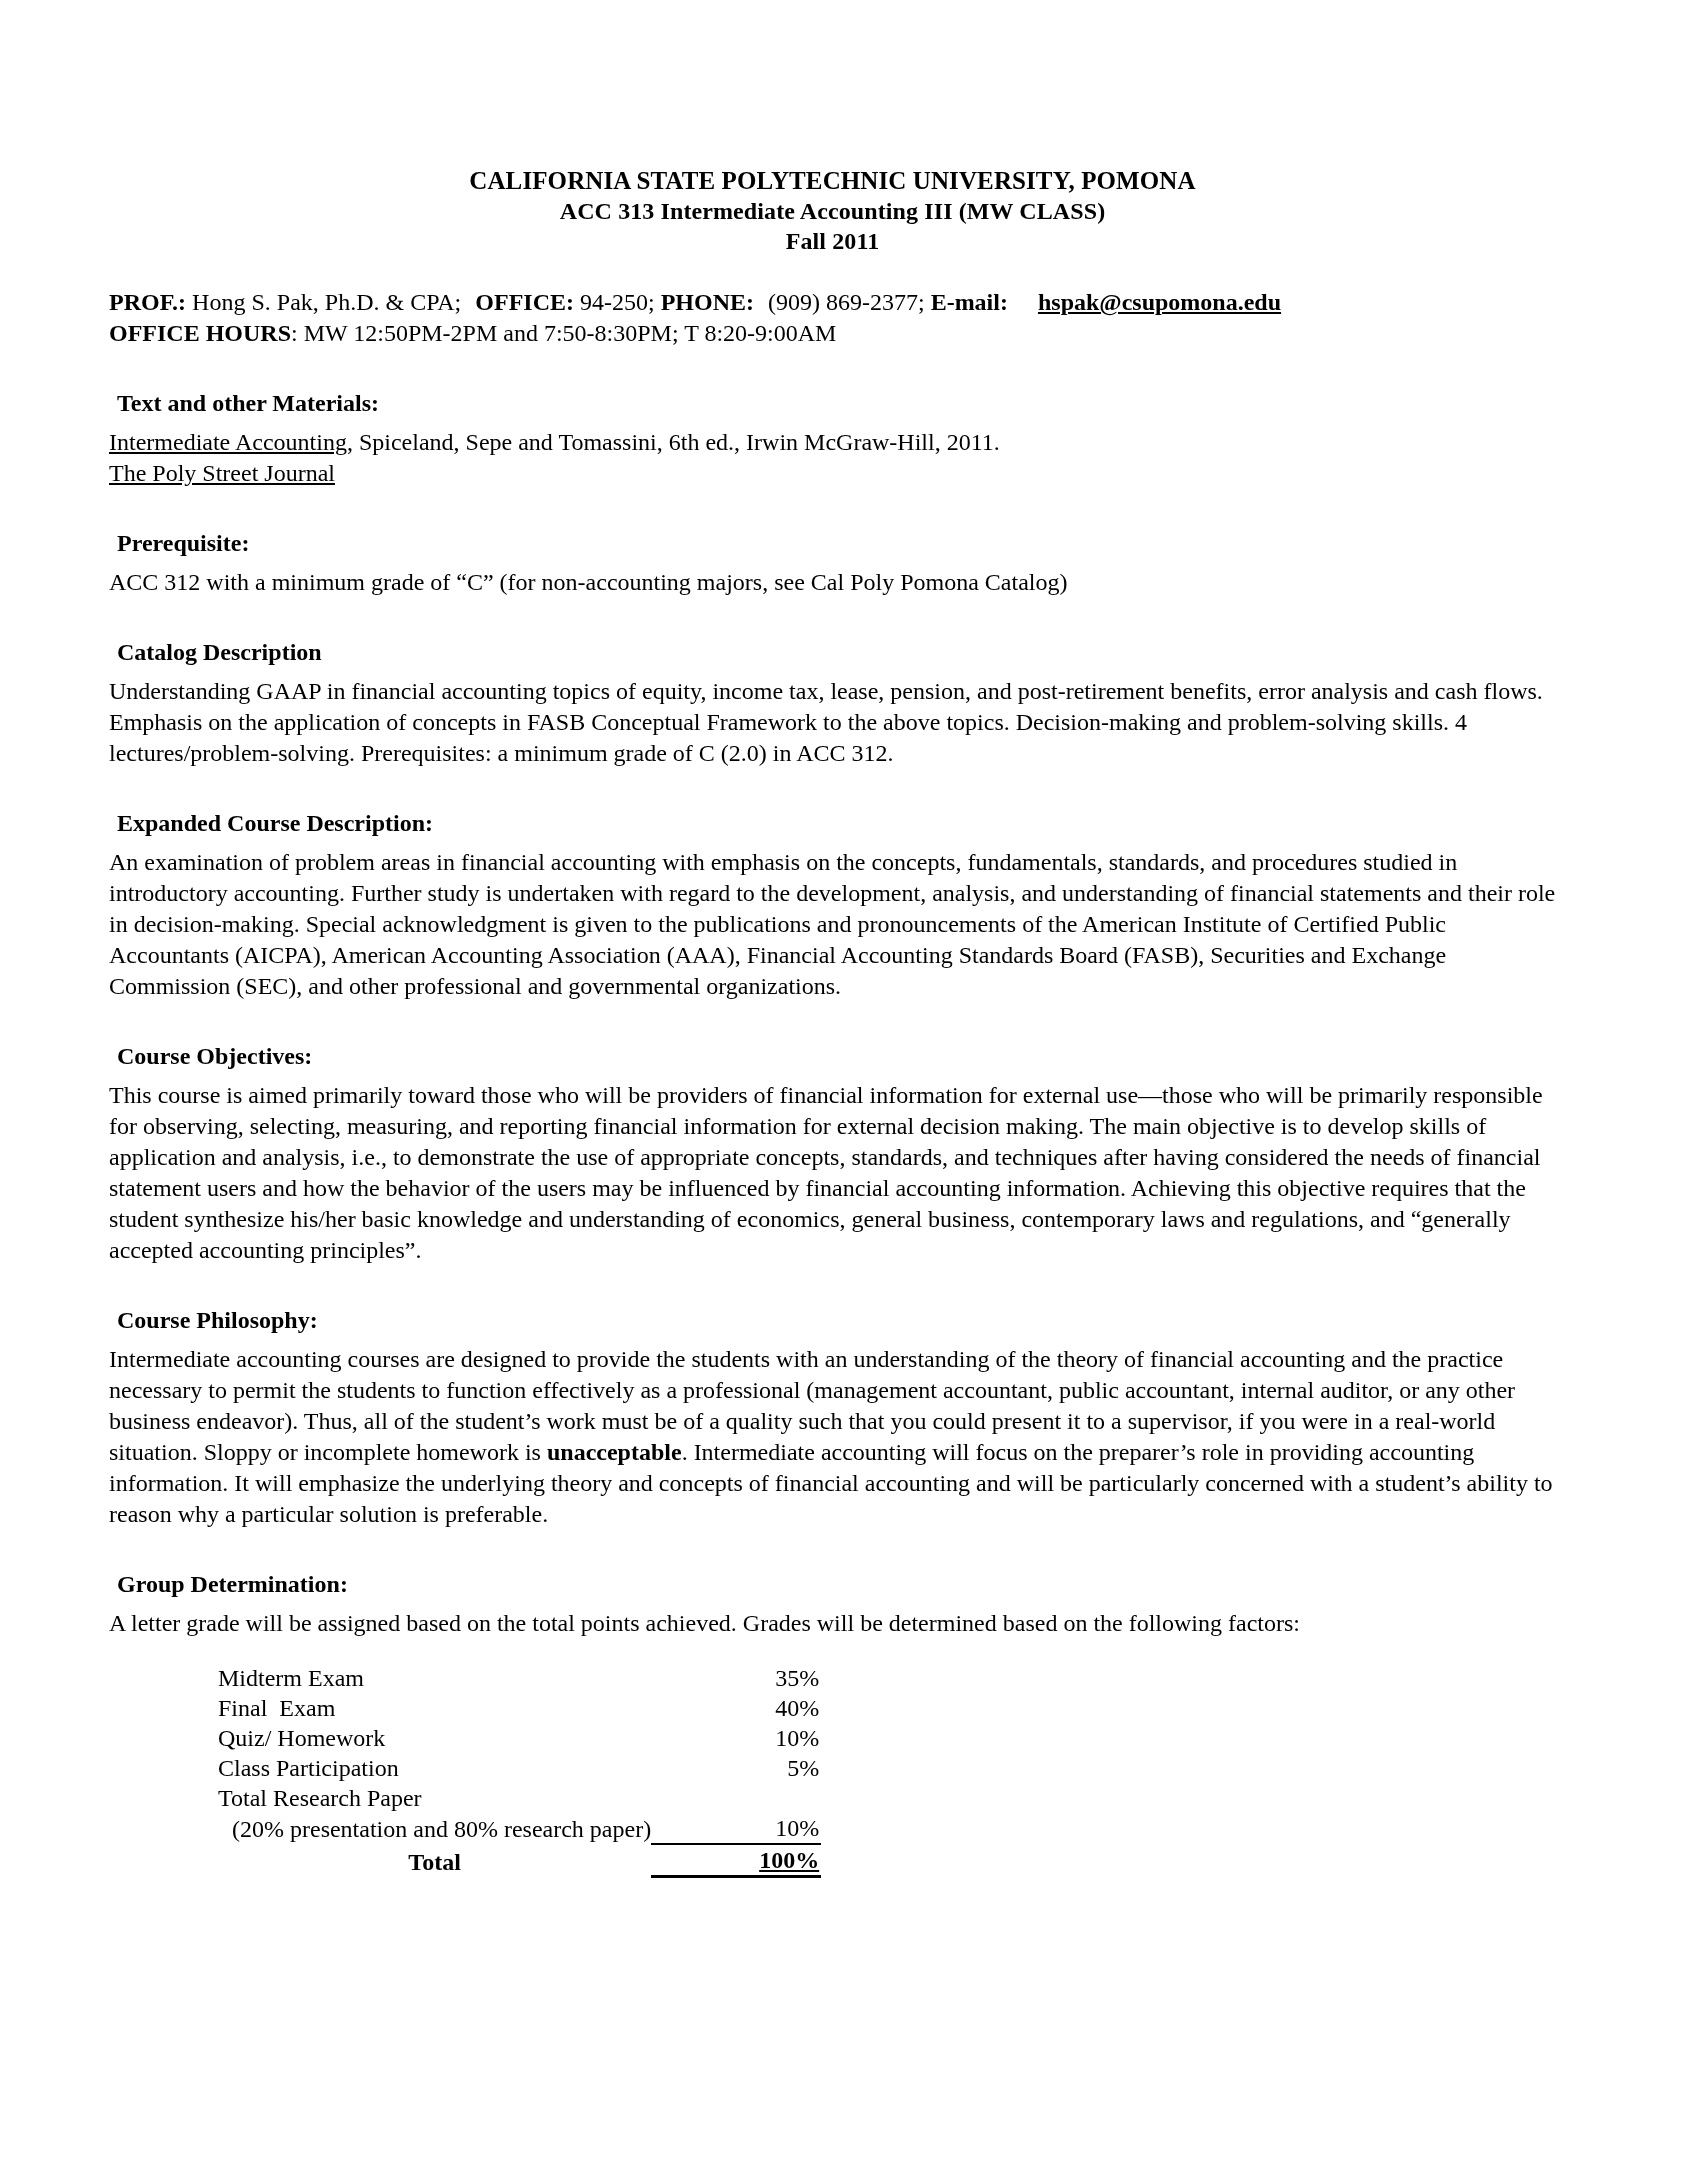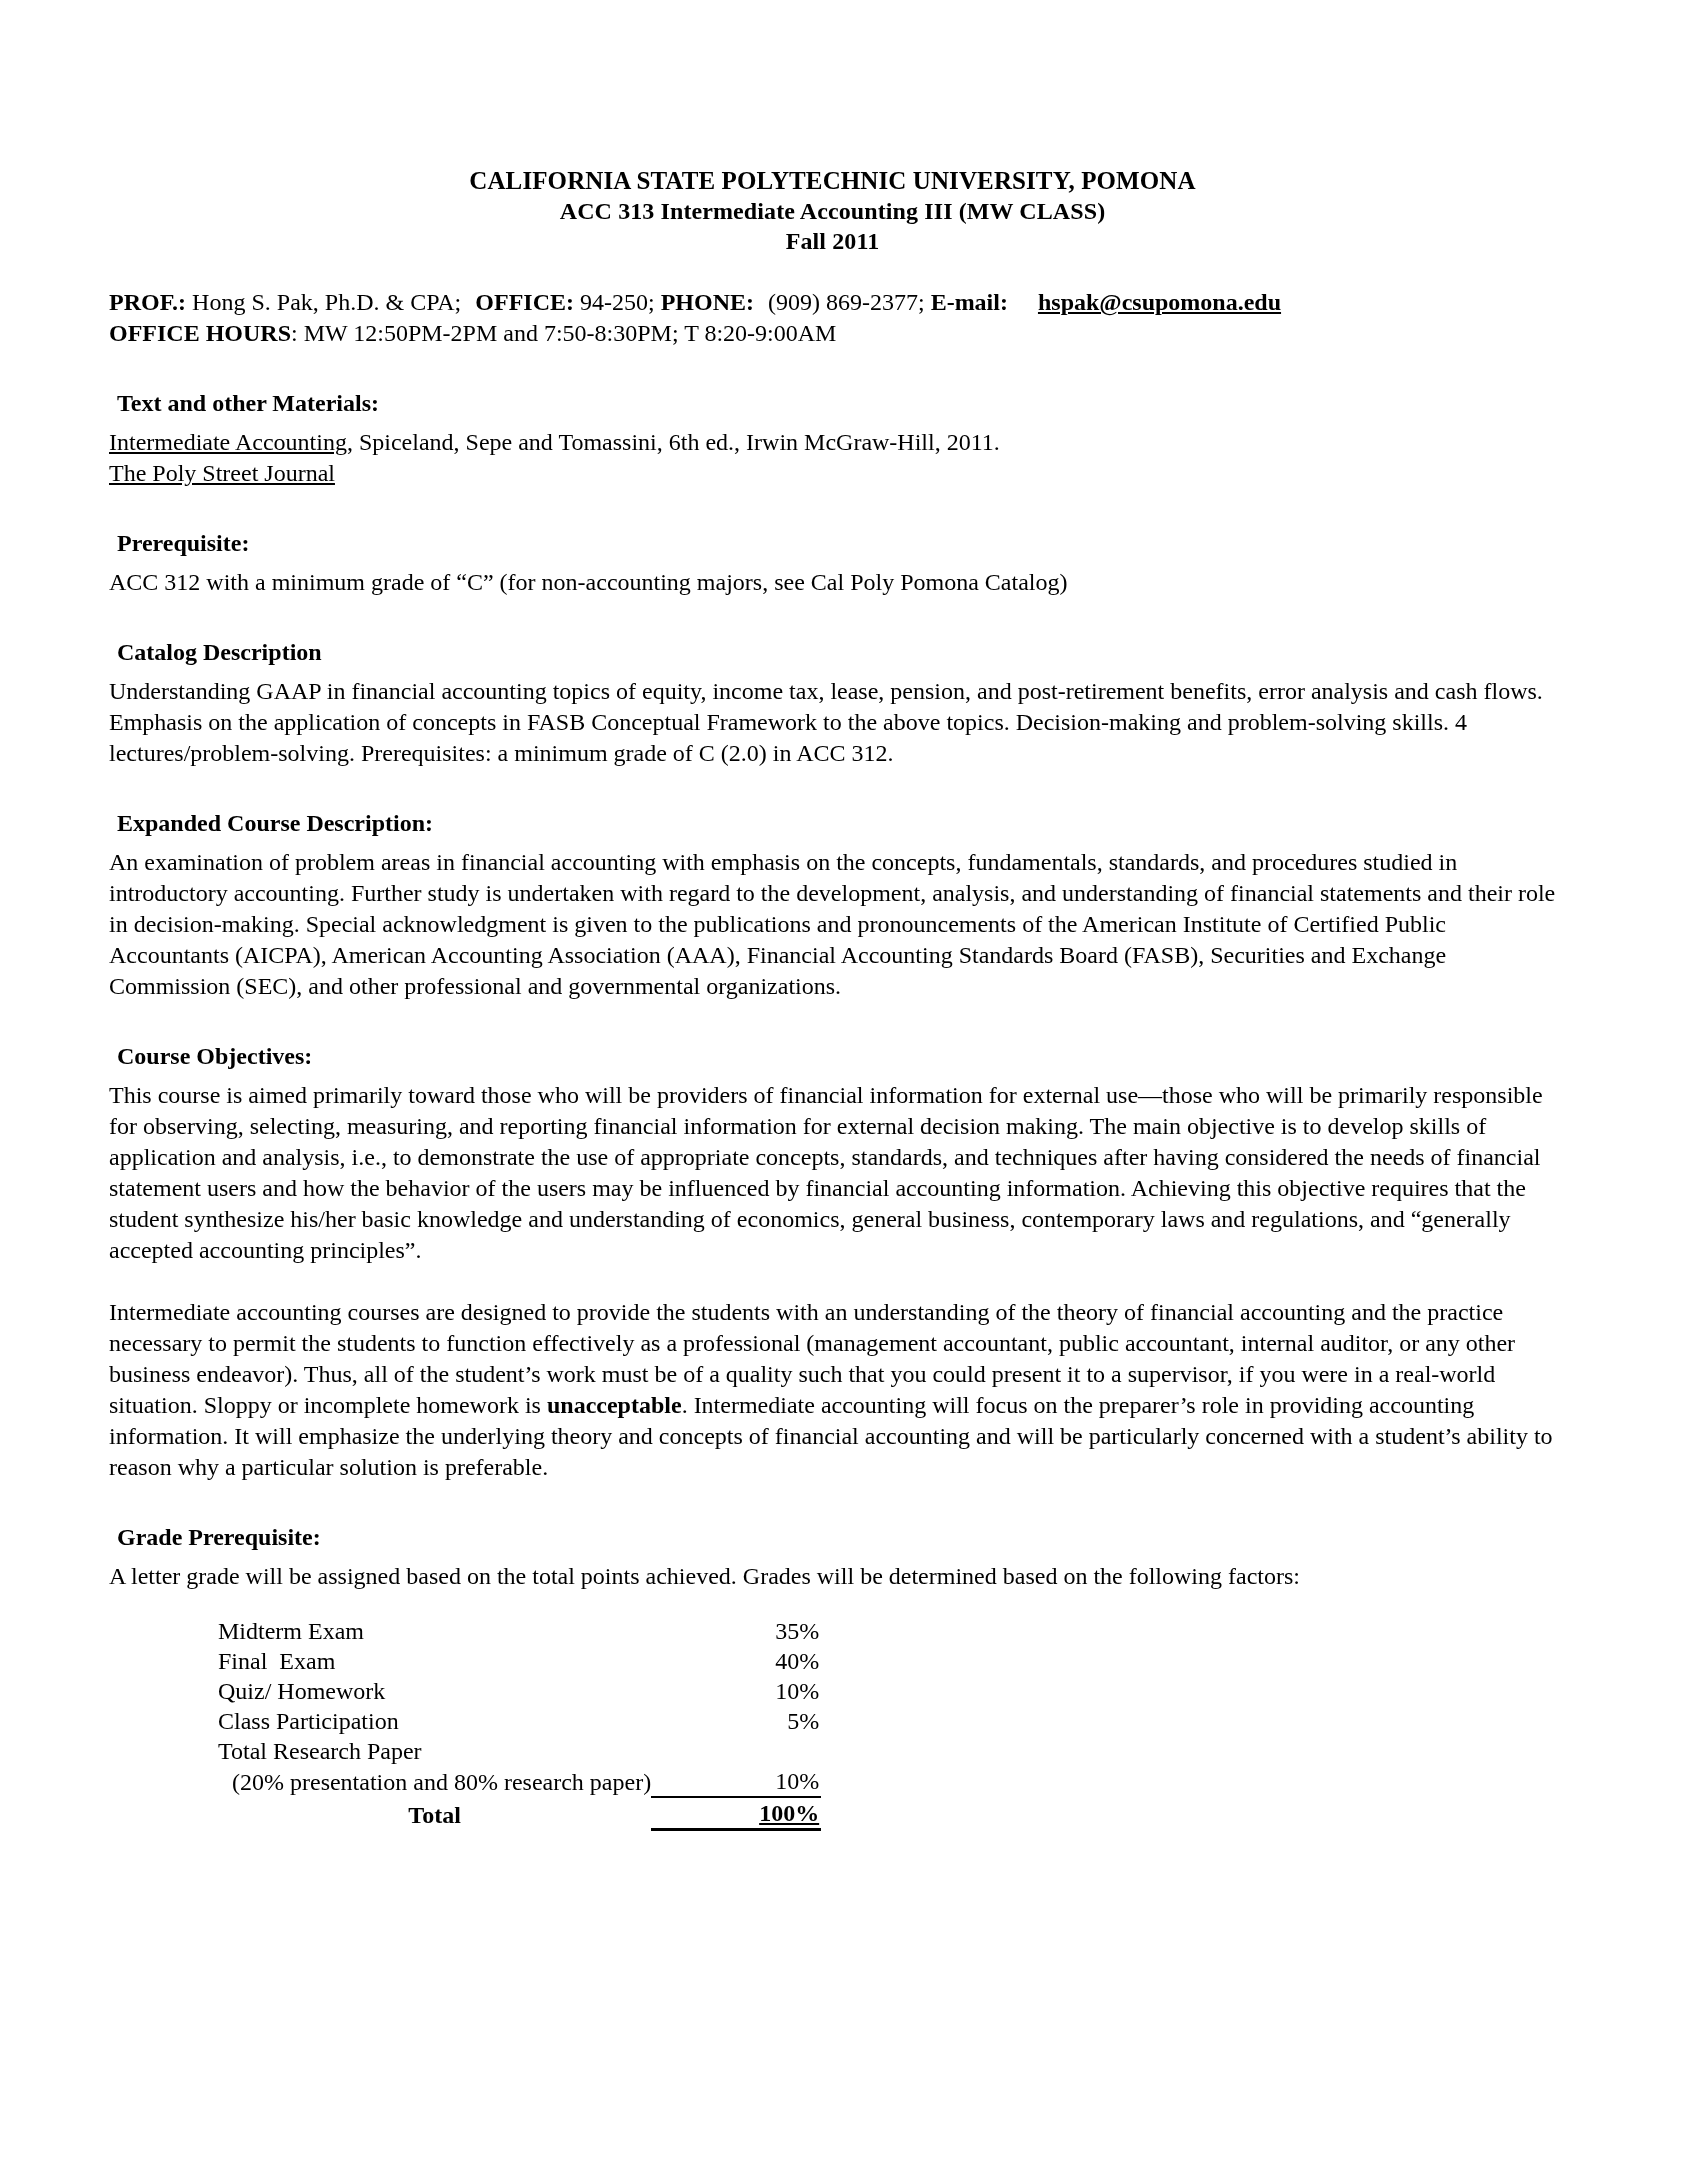--- a/index.html
+++ b/index.html
@@ -160,25 +160,26 @@
     <div class="sec-head">Expanded Course Description:</div>
     <div class="para">An examination of problem areas in financial accounting with emphasis on the concepts, fundamentals, standards, and procedures studied in introductory accounting.  Further study is undertaken with regard to the development, analysis, and understanding of financial statements and their role in decision-making.  Special acknowledgment is given to the publications and pronouncements of the American Institute of Certified Public Accountants (AICPA), American Accounting Association (AAA), Financial Accounting Standards Board (FASB), Securities and Exchange Commission (SEC), and other professional and governmental organizations.</div>
 
     <div class="gap-lg"></div>
 
     <div class="sec-head">Course Objectives:</div>
     <div class="para">This course is aimed primarily toward those who will be providers of financial information for external use—those who will be primarily responsible for observing, selecting, measuring, and reporting financial information for external decision making.  The main objective is to develop skills of application and analysis, i.e., to demonstrate the use of appropriate concepts, standards, and techniques after having considered the needs of financial statement users and how the behavior of the users may be influenced by financial accounting information.  Achieving this objective requires that the student synthesize his/her basic knowledge and understanding of economics, general business, contemporary laws and regulations, and “generally accepted accounting principles”.</div>
 
     <div class="gap-lg"></div>
 
+    <div class="sec-head">Course Philosophy:</div>
     <div class="para"><span>Intermediate accounting courses are designed to provide the students with an understanding of the theory of financial accounting and the practice necessary to permit the students to function effectively as a professional (management accountant, public accountant, internal auditor, or any other business endeavor).  Thus, all of the student’s work must be of a quality such that you could present it to a supervisor, if you were in a real-world situation.  Sloppy or incomplete homework is </span><span class="b">unacceptable</span><span>.  Intermediate accounting will focus on the preparer’s role in providing accounting information.  It will emphasize the underlying theory and concepts of financial accounting and will be particularly concerned with a student’s ability to reason why a particular solution is preferable.</span></div>
 
     <div class="gap-lg"></div>
 
-    <div class="sec-head">Grade Prerequisite:</div>
+    <div class="sec-head">Group Determination:</div>
     <div class="para">A letter grade will be assigned based on the total points achieved.  Grades will be determined based on the following factors:</div>
 
     <table class="grade-table">
       <tbody>
         <tr>
           <td class="label">Midterm Exam</td>
           <td class="value">35%</td>
         </tr>
         <tr>
           <td class="label">Final  Exam</td>

